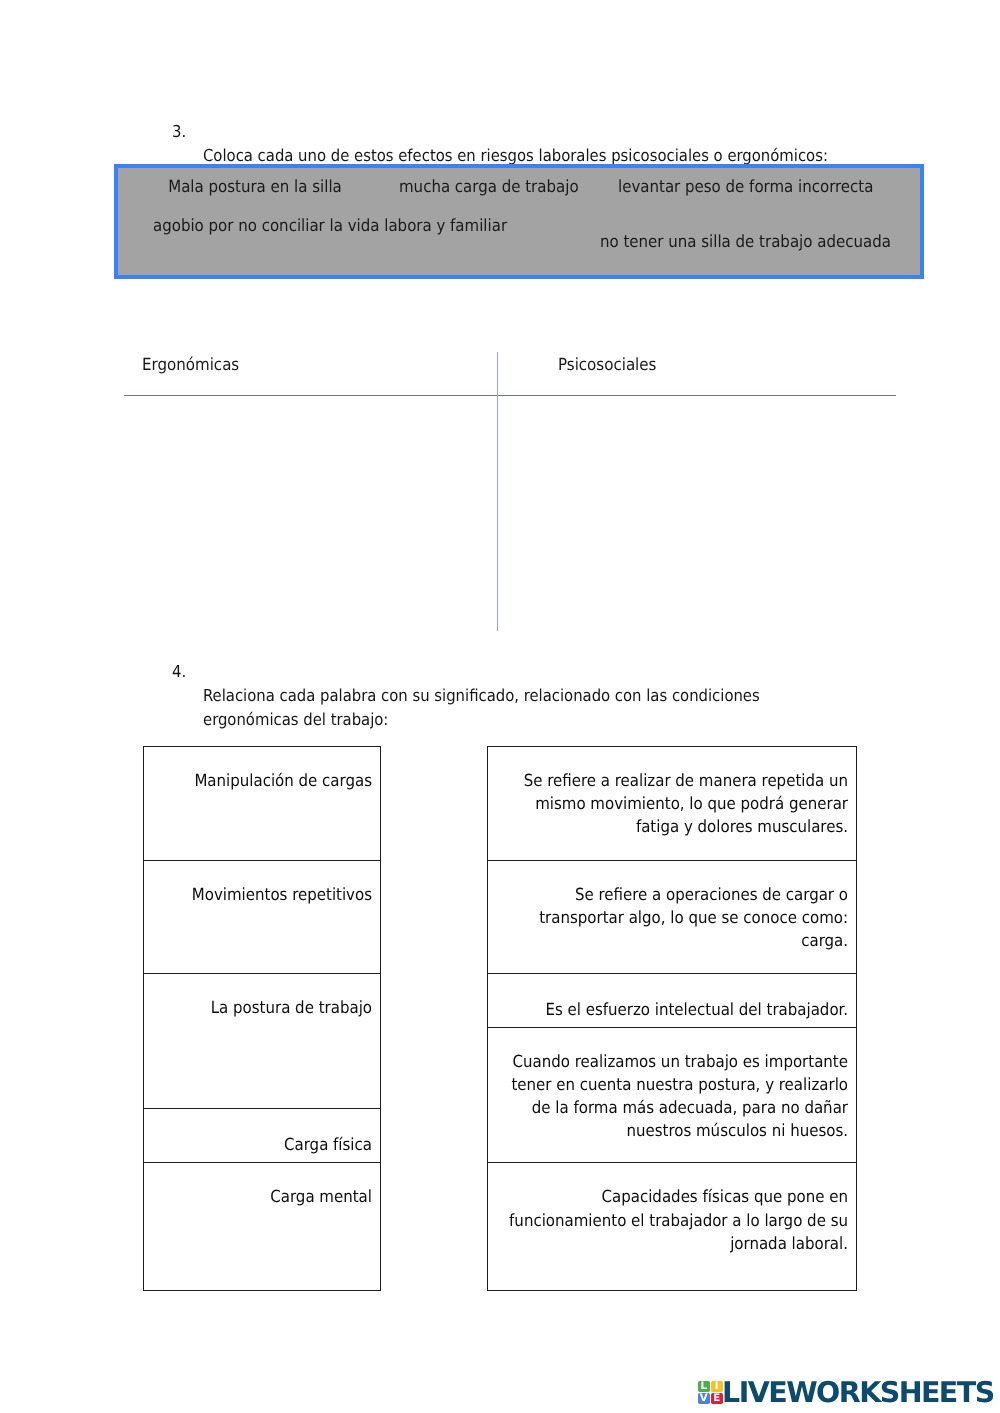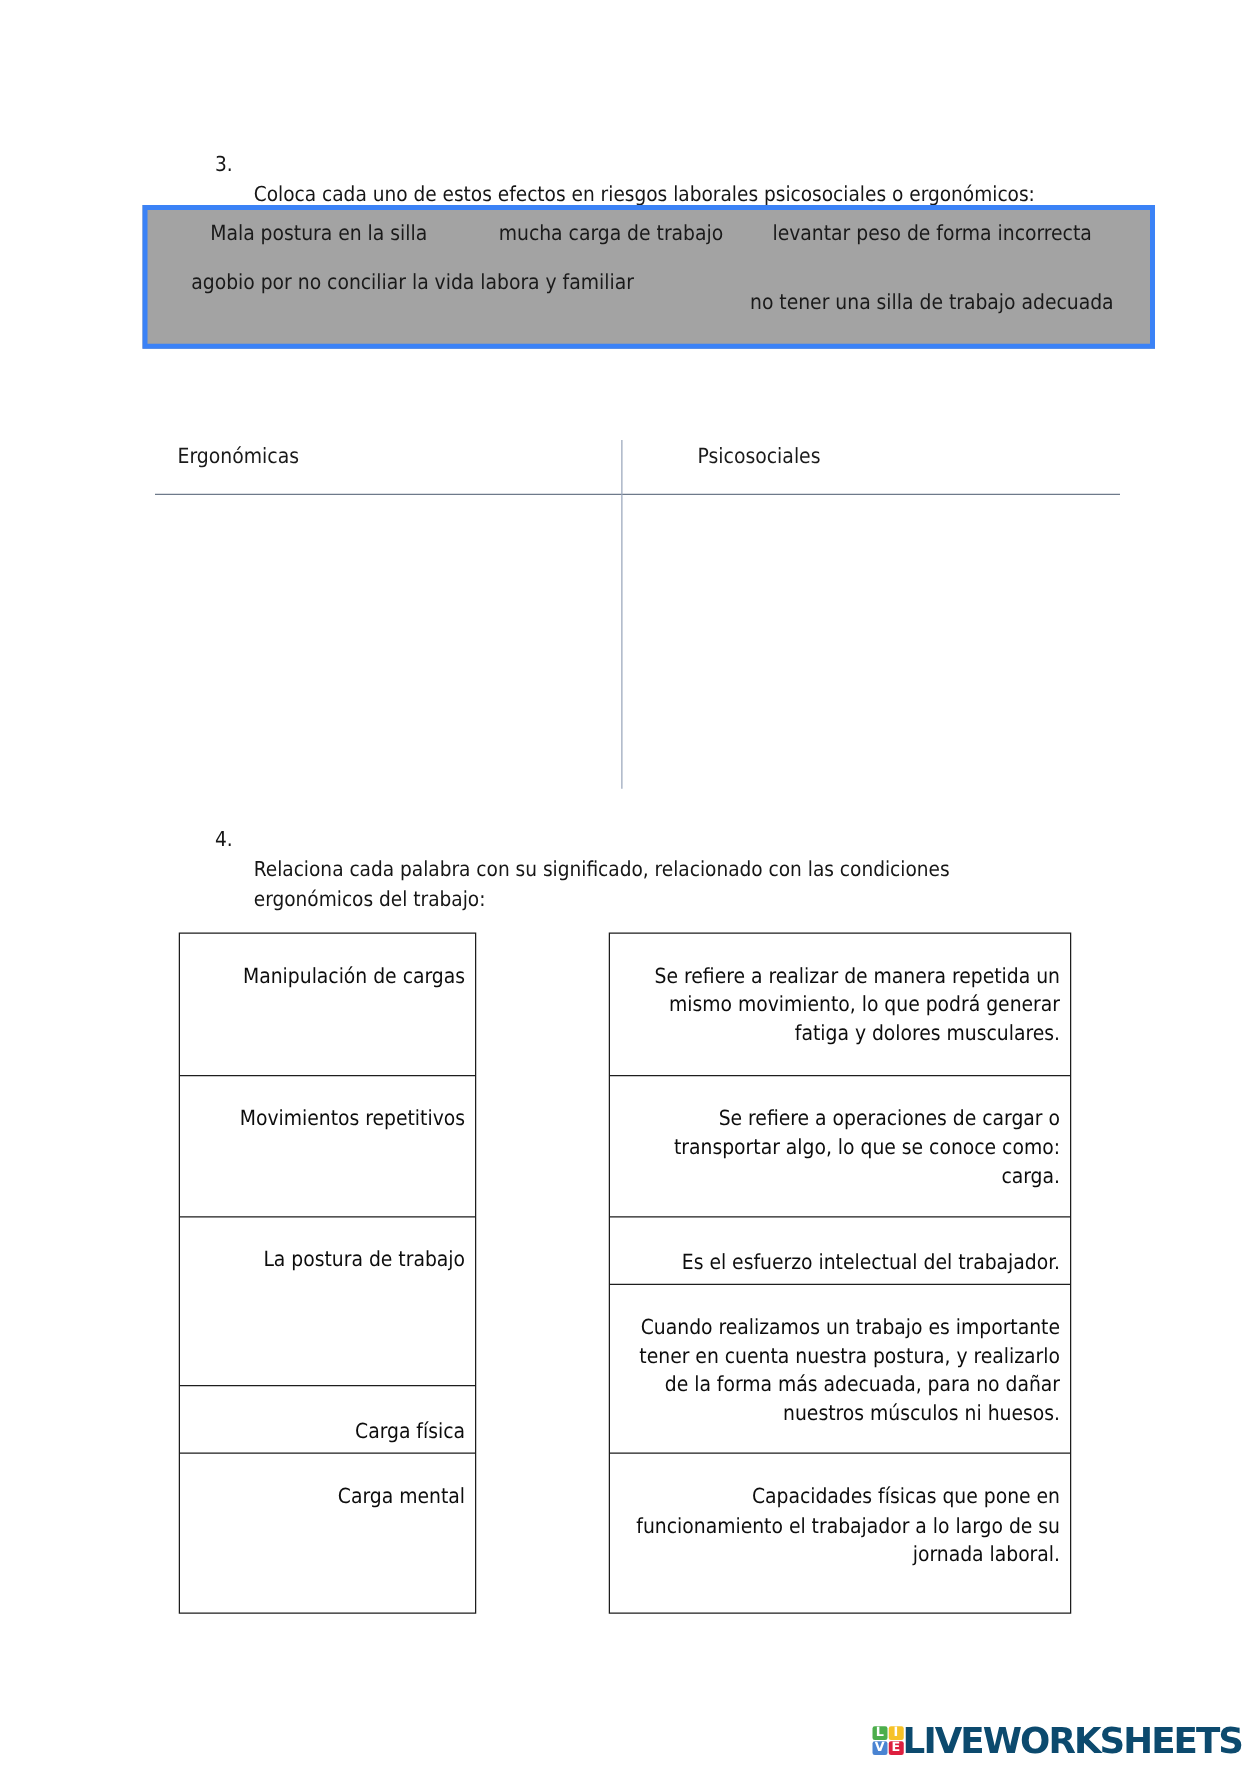--- a/index.html
+++ b/index.html
@@ -102,21 +102,21 @@
 
 <div class="abs colhead" id="colErg">Ergonómicas</div>
 <div class="abs colhead" id="colPsi">Psicosociales</div>
 <div class="abs" id="hline"></div>
 <div class="abs" id="vline"></div>
 <div class="abs dropzone" id="dzErg"></div>
 <div class="abs dropzone" id="dzPsi"></div>
 
 <div class="abs qrow" id="q4">
   <span class="num">4.</span>
-  <span class="txt"><span>Relaciona cada palabra con su significado, relacionado con las condiciones</span><br><span>ergonómicos del trabajo:</span></span>
+  <span class="txt"><span>Relaciona cada palabra con su significado, relacionado con las condiciones</span><br><span>ergonómicas del trabajo:</span></span>
 </div>
 
 <div class="abs tbl" id="tblLeft">
   <div class="row r1"><span class="cellText">Manipulación de cargas</span></div>
   <div class="row r2"><span class="cellText">Movimientos repetitivos</span></div>
   <div class="row r3"><span class="cellText">La postura de trabajo</span></div>
   <div class="row r4"><span class="cellText">Carga física</span></div>
   <div class="row r5"><span class="cellText">Carga mental</span></div>
 </div>
 

